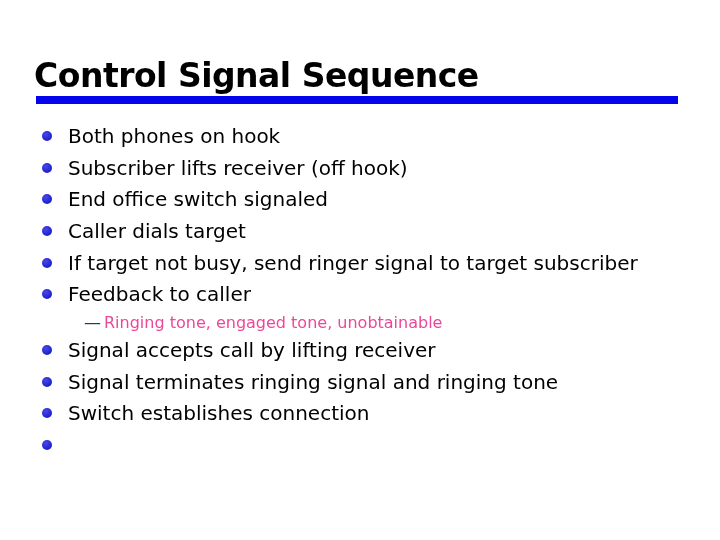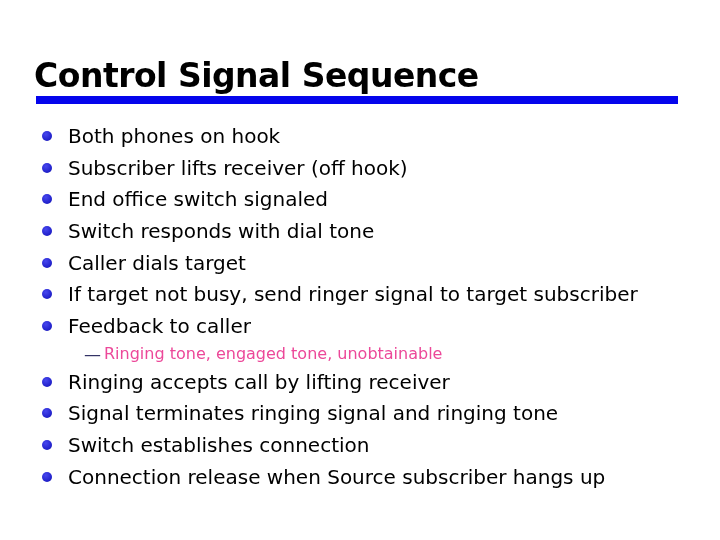--- a/index.html
+++ b/index.html
@@ -96,51 +96,46 @@
     <div class="li">
       <span class="dot"></span>
       <span class="txt">Subscriber lifts receiver (off hook)</span>
     </div>
     <div class="li">
       <span class="dot"></span>
       <span class="txt">End office switch signaled</span>
     </div>
     <div class="li">
       <span class="dot"></span>
-      <span class="txt">Switch responds with dial tone</span>
-    </div>
-    <div class="li">
-      <span class="dot"></span>
       <span class="txt">Caller dials target</span>
     </div>
     <div class="li">
       <span class="dot"></span>
       <span class="txt">If target not busy, send ringer signal to target subscriber</span>
     </div>
     <div class="li">
       <span class="dot"></span>
       <span class="txt">Feedback to caller</span>
     </div>
 
     <div class="sub">
       <span class="dash">—</span>
       <span class="stxt">Ringing tone, engaged tone, unobtainable</span>
     </div>
 
     <div class="li">
       <span class="dot"></span>
-      <span class="txt">Ringing accepts call by lifting receiver</span>
+      <span class="txt">Signal accepts call by lifting receiver</span>
     </div>
     <div class="li">
       <span class="dot"></span>
       <span class="txt">Signal terminates ringing signal and ringing tone</span>
     </div>
     <div class="li">
       <span class="dot"></span>
       <span class="txt">Switch establishes connection</span>
     </div>
     <div class="li">
       <span class="dot"></span>
-      <span class="txt">Connection release when Source subscriber hangs up</span>
     </div>
 
   </div>
 </div>
 
 </body></html>

